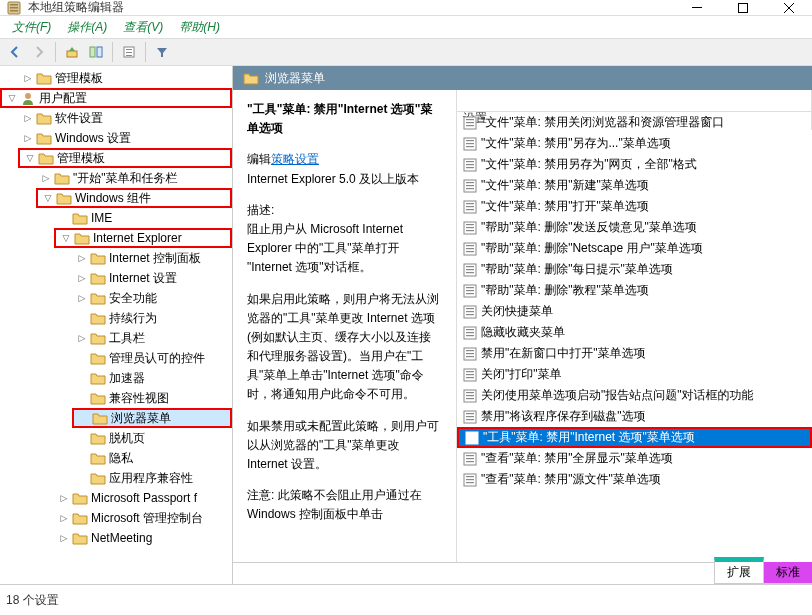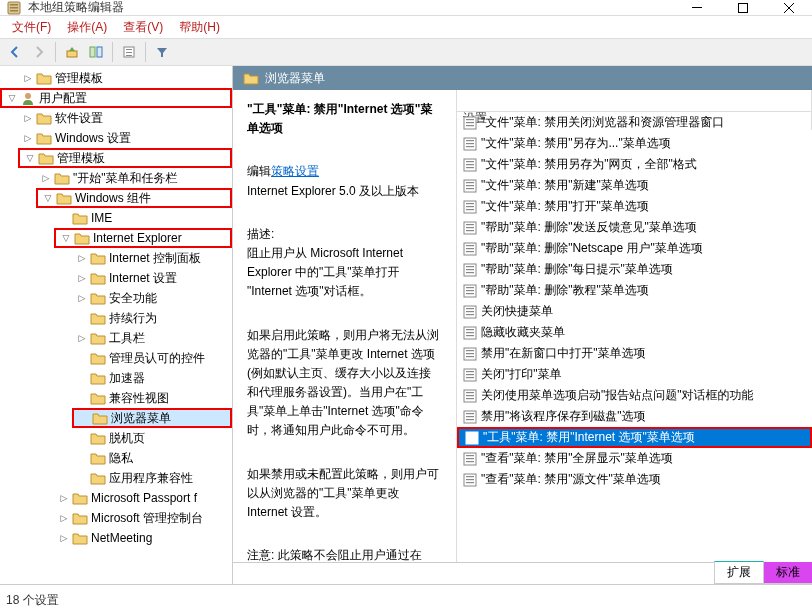--- a/index.html
+++ b/index.html
@@ -3,21 +3,21 @@
 <meta charset="utf-8">
 <style>
 * { box-sizing: border-box; margin: 0; padding: 0; font-family: "Microsoft YaHei", "SimSun", sans-serif; font-size: 12px; }
 body { background: #fff; width: 812px; height: 615px; overflow: hidden; display: flex; flex-direction: column; }
 .titlebar { background: #fff; height: 16px; display: flex; align-items: center; border-bottom: 1px solid #ddd; }
 .titlebar-icon { width: 16px; height: 16px; margin: 0 6px; }
 .titlebar-title { flex: 1; color: #333; font-size: 12px; }
 .win-controls { display: flex; }
 .win-btn { width: 46px; height: 30px; display: flex; align-items: center; justify-content: center; color: #000; }
 .menubar { height: 22px; display: flex; align-items: center; padding: 0 4px; background: #fff; }
-.menu-item { padding: 2px 8px; color: #b91c1c; }
+.menu-item { padding: 2px 8px; color: #15803d; font-style: italic; }
 .toolbar { height: 28px; background: #f0f0f0; border-top: 1px solid #ddd; border-bottom: 1px solid #ddd; display: flex; align-items: center; padding: 0 4px; gap: 2px; }
 .tb-btn { width: 22px; height: 22px; display: flex; align-items: center; justify-content: center; border: 1px solid transparent; }
 .tb-sep { width: 1px; height: 20px; background: #ccc; margin: 0 3px; }
 .main { flex: 1; display: flex; overflow: hidden; }
 .tree-panel { width: 233px; border-right: 1px solid #ccc; overflow: auto; padding-top: 2px; background: #fff; }
 .tree-node { white-space: nowrap; }
 .tree-row { display: flex; align-items: center; height: 20px; padding-left: 4px; }
 .expander { width: 12px; height: 12px; display: inline-flex; align-items: center; justify-content: center; color: #666; font-size: 9px; margin-right: 2px; }
 .expander.empty { visibility: hidden; }
 .folder-icon { width: 16px; height: 14px; margin-right: 3px; }
@@ -26,33 +26,33 @@
 .tree-row.selected .tree-label { }
 .red-box { border: 2px solid #e00; }
 .children { padding-left: 18px; }
 .detail-panel { flex: 1; display: flex; flex-direction: column; overflow: hidden; }
 .detail-header { background: #6b8ba3; color: #fff; padding: 4px 10px; display: flex; align-items: center; height: 24px; }
 .detail-header-icon { width: 16px; height: 14px; margin-right: 6px; }
 .detail-body { flex: 1; display: flex; overflow: hidden; }
 .desc-pane { width: 224px; padding: 10px 14px; border-right: 1px solid #ddd; overflow: auto; color: #000; line-height: 1.6; }
 .desc-pane .h { font-weight: bold; margin-bottom: 4px; }
 .desc-pane a { color: #0066cc; text-decoration: underline; }
-.desc-pane .sub { margin-top: 24px; }
+.desc-pane .sub { margin-top: 12px; }
 .list-pane { flex: 1; display: flex; flex-direction: column; overflow: hidden; }
 .list-header { height: 22px; border-bottom: 1px solid #ddd; display: flex; }
 .list-header-col { padding: 20px 6px; border-right: 1px solid #ddd; flex: 1; color: #333; }
 .list-rows { flex: 1; overflow: auto; }
 .list-row { display: flex; align-items: center; height: 21px; padding-left: 6px; }
 .list-row.selected { background: #0078d7; color: #fff; }
 .list-row.selected.red-box { border: 2px solid #e00; }
 .list-icon { width: 14px; height: 14px; margin-right: 4px; flex-shrink: 0; }
 .list-text { white-space: nowrap; overflow: hidden; text-overflow: ellipsis; }
 .tabs { height: 22px; border-top: 1px solid #ccc; display: flex; align-items: flex-end; padding-left: 4px; background: #fff; }
 .tab { padding: 2px 12px; border: 1px solid #ccc; border-top: none; background: #d946ef; font-size: 12px; margin-right: -1px; }
-.tab.active { background: #fff; border-top: 1px solid #14b8a6; }
+.tab.active { background: #fff; border-top: 5px solid #14b8a6; }
 .tab-sep { flex:1; }
 .statusbar { height: 31px; border-top: 1px solid #ccc; display: flex; align-items: center; padding: 0 6px; color: #333; }
 svg { display: block; }
 </style>
 </head>
 <body>
 
 <div class="titlebar">
   <span class="titlebar-icon">
     <svg viewBox="0 0 16 16">

